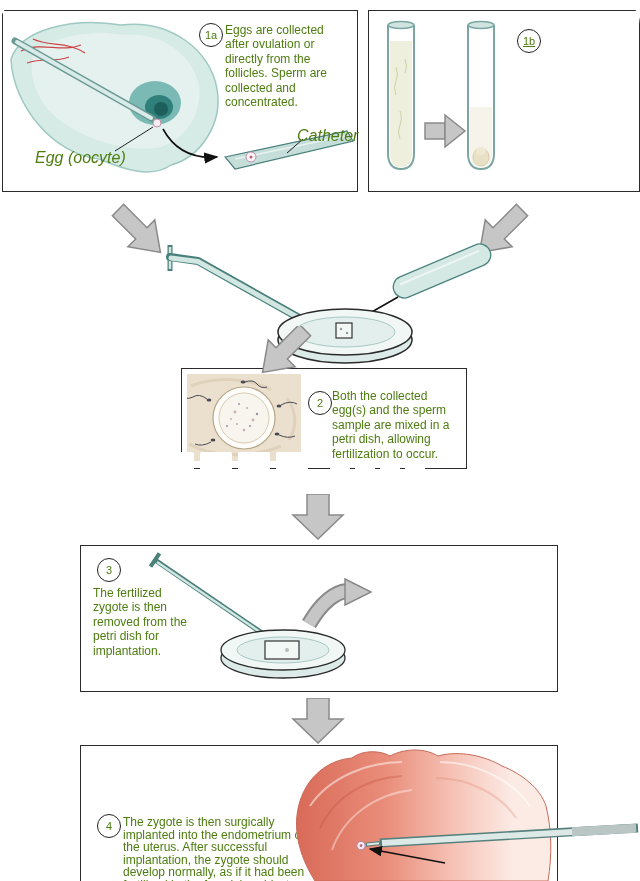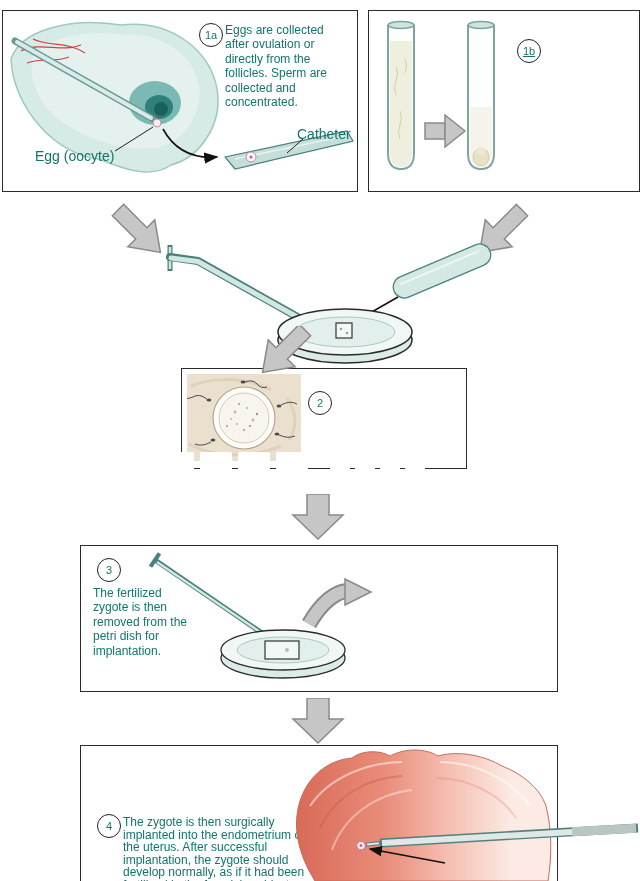--- a/index.html
+++ b/index.html
@@ -1,25 +1,25 @@
 <!DOCTYPE html>
 <html><head>
 <meta charset="utf-8">
 <style>
   html,body{margin:0;padding:0;background:#fff;}
   .fig{position:relative;width:640px;height:881px;background:#fff;overflow:hidden;
-       font-family:"Liberation Sans",sans-serif;color:#0f766e;}
+       font-family:"Liberation Sans",sans-serif;color:#4d7c0f;border-radius:24px;}
   .panel{position:absolute;border:1px solid #2b2b2b;background:#fff;}
   .box{position:absolute;border:1px solid #2b2b2b;background:#fff;}
   .abs{position:absolute;}
   .badge{position:absolute;width:22px;height:22px;border:1.3px solid #222;border-radius:50%;
          background:#fff;display:flex;align-items:center;justify-content:center;
          font-size:11px;line-height:1;}
   .steptext{position:absolute;font-size:12px;line-height:1.2;}
-  .lbl{position:absolute;font-size:14px;line-height:1.1;}
+  .lbl{position:absolute;font-size:16px;line-height:1.1;font-style:italic;}
   .wmb{position:absolute;background:#fff;border-radius:2px;}
   svg{display:block;}
 </style>
 </head>
 <body>
 
 <div class="fig">
 
   <svg width="0" height="0" class="abs" aria-hidden="true">
     <defs>
@@ -93,21 +93,21 @@
       </g>
 
       <g>
         <path d="M 101,96 L 101,142 Q 101,156 112,156 Q 123,156 123,142 L 123,96 Z" fill="#f6f4ea"></path>
         <ellipse cx="112" cy="146" rx="8" ry="9" fill="#e9e1c6" stroke="#d6cdae" stroke-width="1"></ellipse>
         <ellipse cx="112" cy="140" rx="5" ry="4" fill="#efe8d2"></ellipse>
         <path d="M 99,14 L 99,142 Q 99,158 112,158 Q 125,158 125,142 L 125,14" fill="none" stroke="#7aa5a0" stroke-width="2"></path>
         <ellipse cx="112" cy="14" rx="13" ry="3.5" fill="#cfe4e1" stroke="#7aa5a0" stroke-width="1.5"></ellipse>
       </g>
     </svg>
-    <div class="badge" style="left:148px;top:28px;text-decoration:underline;">
+    <div class="badge" style="left:148px;top:18px;text-decoration:underline;">
       <span>1b</span>
     </div>
   </div>
 
   <svg width="640" height="188" class="abs" style="left:0;top:193px;">
 
     <use href="#blkArrow" transform="translate(118,17) rotate(45)" fill="#c6c6c6" stroke="#8a8a8a" stroke-width="1.5"></use>
     <use href="#blkArrow" transform="translate(522,17) rotate(135)" fill="#c6c6c6" stroke="#8a8a8a" stroke-width="1.5"></use>
 
     <g>
@@ -168,20 +168,21 @@
           <ellipse cx="26" cy="66" rx="2.4" ry="1.6" stroke="none"></ellipse>
           <path d="M 24,68 q -9,5 -16,2" fill="none" stroke-width="1"></path>
           <ellipse cx="90" cy="60" rx="2.4" ry="1.6" stroke="none"></ellipse>
           <path d="M 92,61 q 9,4 16,1" fill="none" stroke-width="1"></path>
         </g>
       </svg>
     </div>
     <div class="badge" style="left:126px;top:22px;">
       <span>2</span>
     </div>
+    <div class="steptext" style="left:150px;top:20px;width:130px;">Both the collected egg(s) and the sperm sample are mixed in a petri dish, allowing fertilization to occur.</div>
   </div>
 
   <svg width="80" height="56" class="abs" style="left:233px;top:326px;">
     <use href="#blkArrow" transform="translate(72,4) rotate(135)" fill="#c6c6c6" stroke="#8a8a8a" stroke-width="1.5"></use>
   </svg>
 
   <div class="abs" style="left:86px;top:450px;width:362px;height:48px;">
     <div class="wmb" style="left:0px;top:2px;width:32px;height:30px;"></div>
     <div class="wmb" style="left:38px;top:2px;width:32px;height:30px;"></div>
     <div class="wmb" style="left:76px;top:2px;width:32px;height:30px;"></div>

